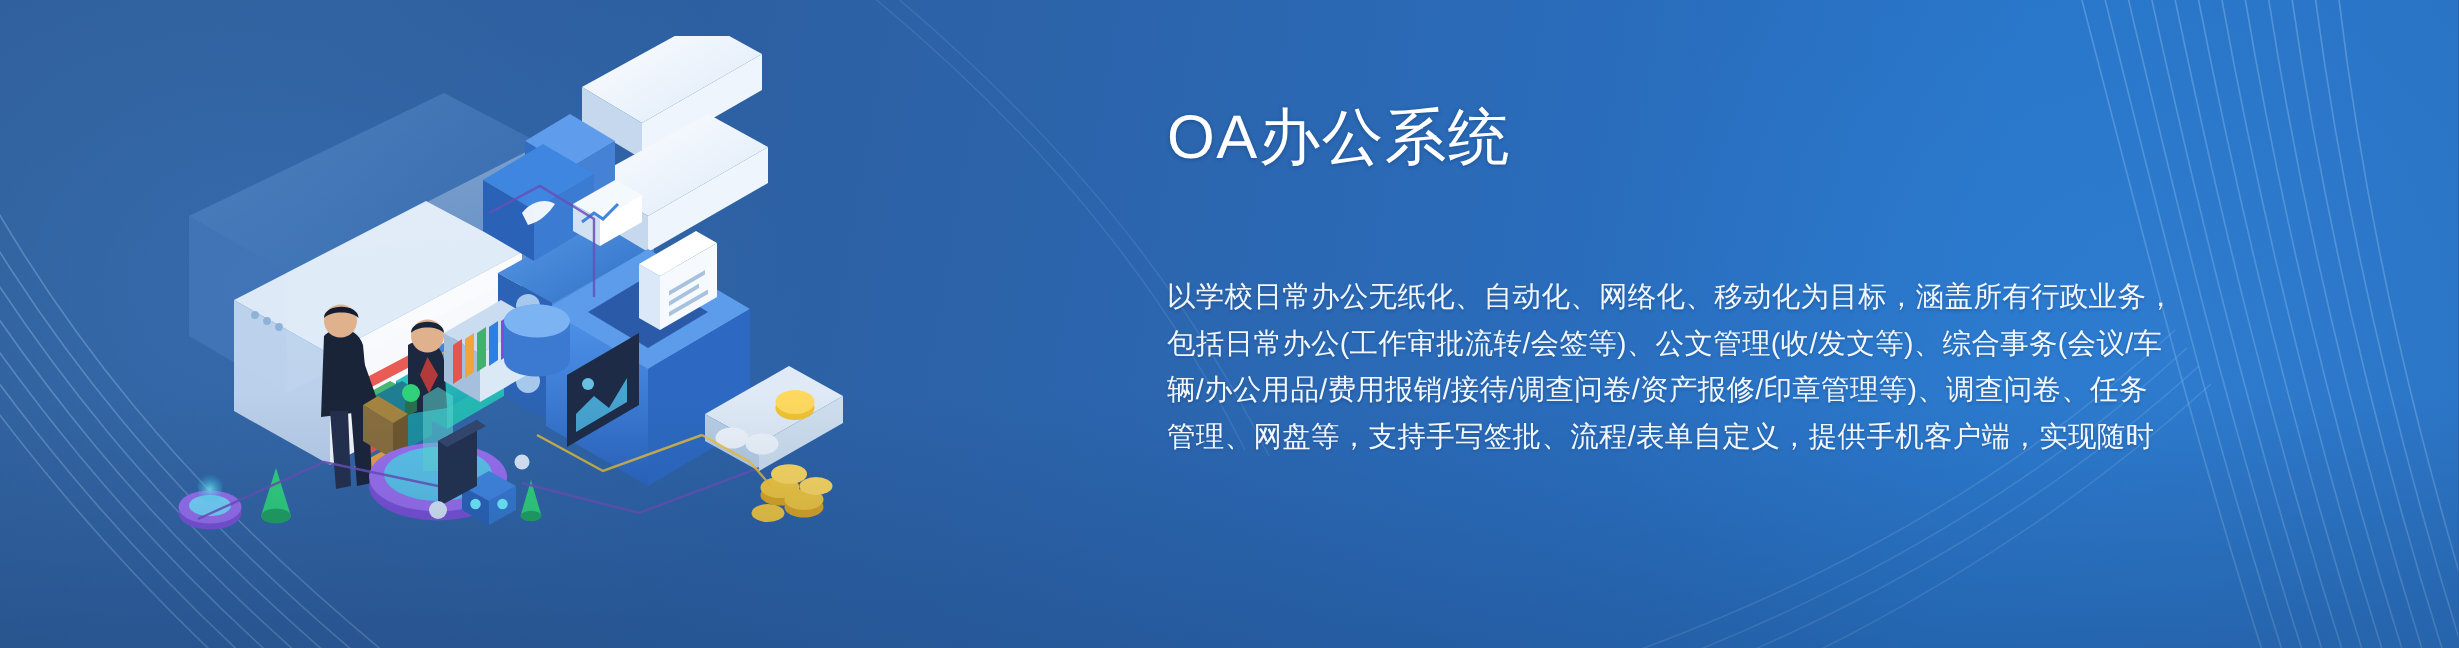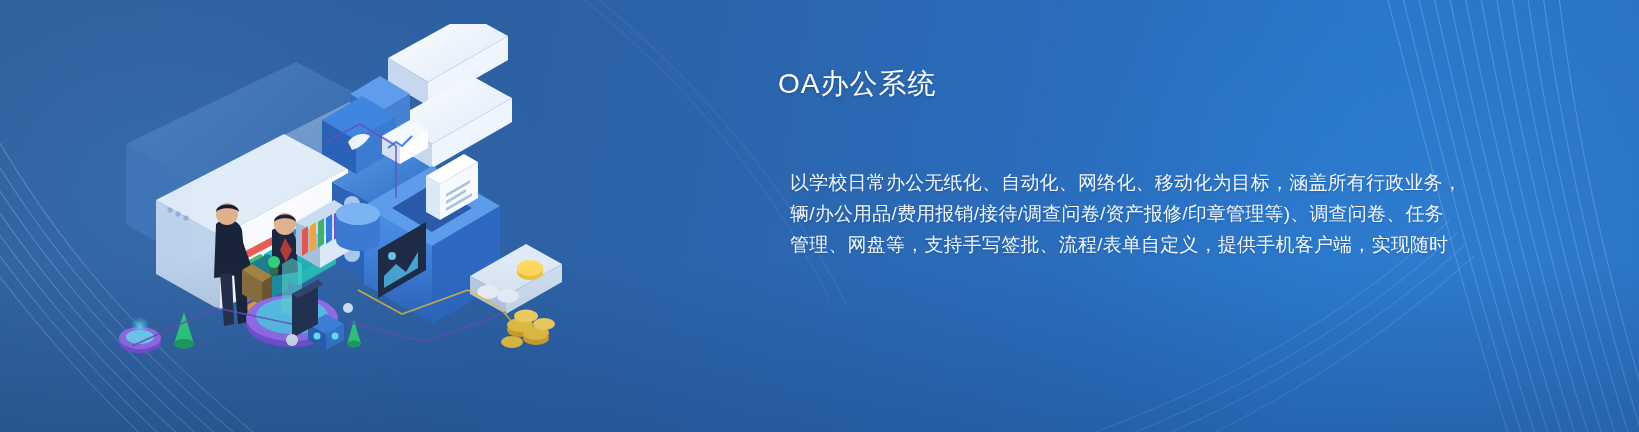--- a/index.html
+++ b/index.html
@@ -55,29 +55,29 @@
 
   
   .content {
     position: absolute;
     left: 778px;
     top: 66px;
     width: 700px;
   }
   .title {
     color: #ffffff;
-    font-size: 28px;
+    font-size: 41px;
     line-height: 1.25;
     font-weight: 400;
     letter-spacing: 1px;
     margin: 0;
     text-shadow: 0 1px 3px rgba(10,40,80,0.35);
   }
   .desc {
-    margin: 12px;
+    margin: 0;
     margin-top: 66px;
     color: #f2f7fd;
     font-size: 19px;
     line-height: 31px;
     letter-spacing: 0.2px;
     text-align: justify;
     text-justify: inter-character;
     width: 690px;
     text-shadow: 0 1px 2px rgba(10,40,80,0.28);
   }
@@ -372,18 +372,19 @@
       </g>
     </svg>
   </div>
 
   <div class="vignette-bottom"></div>
 
   <div class="content">
     <h1 class="title">OA办公系统</h1>
     <p class="desc">
       <span>以学校日常办公无纸化、自动化、网络化、移动化为目标，涵盖所有行政业务，</span>
+      <span>包括日常办公(工作审批流转/会签等)、公文管理(收/发文等)、综合事务(会议/车</span>
       <span>辆/办公用品/费用报销/接待/调查问卷/资产报修/印章管理等)、调查问卷、任务</span>
       <span>管理、网盘等，支持手写签批、流程/表单自定义，提供手机客户端，实现随时</span>
     </p>
   </div>
 
 </div>
 
 </body></html>

